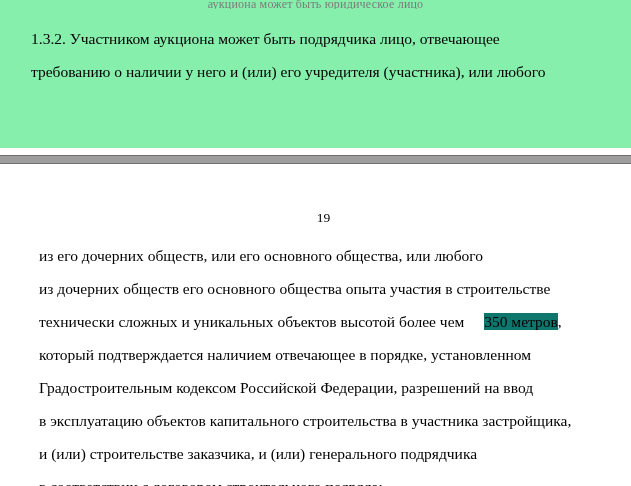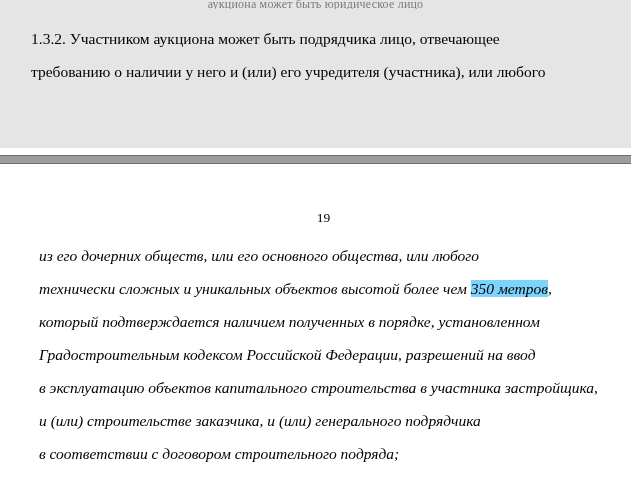--- a/index.html
+++ b/index.html
@@ -20,21 +20,21 @@
     height: 486px;
   }
 
   
   .top-frag {
     position: absolute;
     left: 0;
     top: 0;
     width: 631px;
     height: 148px;
-    background: #e5e5e5;
+    background: #86efac;
   }
   .cut-line {
     position: absolute;
     left: 0;
     top: 0;
     width: 631px;
     height: 9px;
     overflow: hidden;
     color: #7b7b7b;
     font-size: 12px;
@@ -99,29 +99,29 @@
     top: 73px;
     width: 570px;
     font-size: 15.5px;
     line-height: 33px;
     text-align: justify;
     text-align-last: left;
   }
   .para-main .ln {
     display: block;
     white-space: nowrap;
-    font-style: italic;
   }
   .just {
     display: flex;
     justify-content: space-between;
   }
   .just > span { white-space: pre; }
   .hl {
-    background: #7dd3fc;
+    background: #0f766e;
+    margin-left: 16px;
   }
 </style>
 </head>
 <body>
 
 <div class="page">
 
   <div class="top-frag">
     <div class="cut-line">аукциона может быть юридическое лицо</div>
     <div class="para-top">
@@ -148,30 +148,42 @@
         <span>дочерних</span>
         <span>обществ,</span>
         <span>или</span>
         <span>его</span>
         <span>основного</span>
         <span>общества,</span>
         <span>или</span>
         <span>любого</span>
       </div>
 
+      <div class="ln just">
+        <span>из</span>
+        <span>дочерних</span>
+        <span>обществ</span>
+        <span>его</span>
+        <span>основного</span>
+        <span>общества</span>
+        <span>опыта</span>
+        <span>участия</span>
+        <span>в</span>
+        <span>строительстве</span>
+      </div>
 
       <div class="ln">
         <span>технически сложных и уникальных объектов высотой более чем </span><span class="hl">350 метров</span><span>,</span>
       </div>
 
       <div class="ln just">
         <span>который</span>
         <span>подтверждается</span>
         <span>наличием</span>
-        <span>полученных</span>
+        <span>отвечающее</span>
         <span>в</span>
         <span>порядке,</span>
         <span>установленном</span>
       </div>
 
       <div class="ln just">
         <span>Градостроительным</span>
         <span>кодексом</span>
         <span>Российской</span>
         <span>Федерации,</span>

